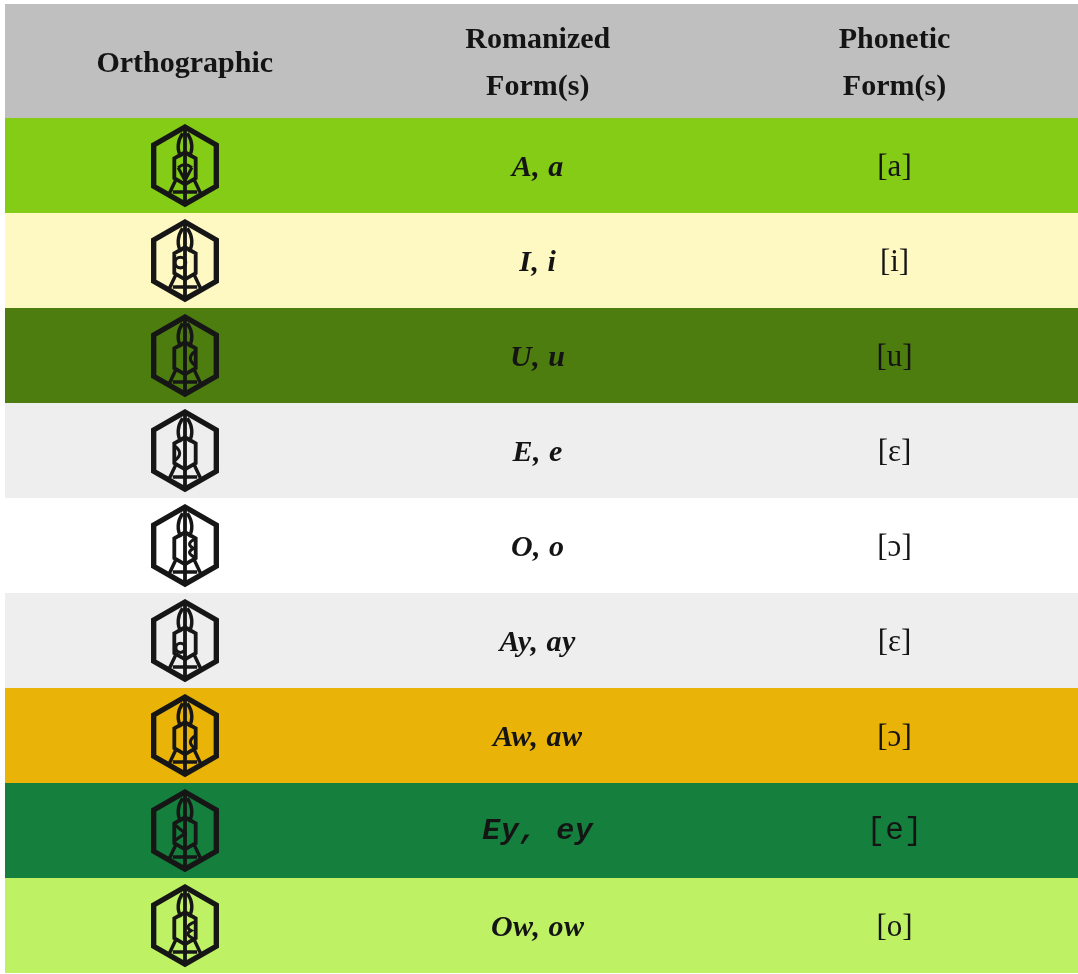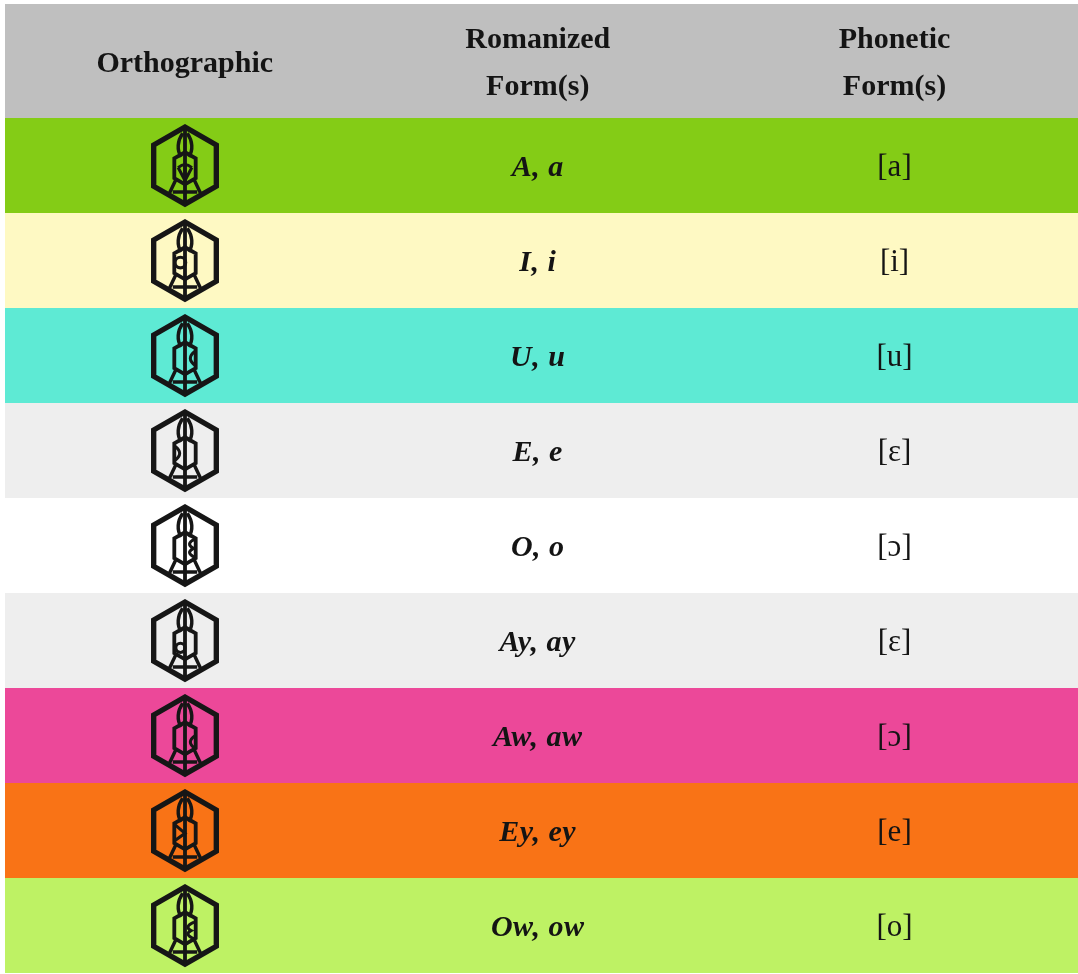--- a/index.html
+++ b/index.html
@@ -97,21 +97,21 @@
             <path d="M47 12 C40 22 39 34 45 43" fill="none" stroke="#161616" stroke-width="4.5"></path>
             <path d="M53 12 C60 22 61 34 55 43" fill="none" stroke="#161616" stroke-width="4.5"></path>
             <path d="M50 37 L64 45 L64 71 L50 79 L36 71 L36 45 Z" fill="none" stroke="#161616" stroke-width="5" stroke-linejoin="miter"></path>
             <path d="M38 73 L29 92 M62 73 L71 92 M34 89 L66 89" fill="none" stroke="#161616" stroke-width="4.5"></path>
             <path d="M51 57 a7 7 0 1 1 -14 0 a7 7 0 1 1 14 0" fill="none" stroke="#161616" stroke-width="4"></path>
           </svg>
         </div>
         <div class="cell romanized">I, i</div>
         <div class="cell phonetic">[i]</div>
       </div>
-      <div class="grid-row data-row" style="background: #5eead4;">
+      <div class="grid-row data-row" style="background: #4d7c0f;">
         <div class="cell">
           <svg class="glyph-svg" width="78" height="84" viewBox="0 0 100 110">
             <path d="M50 4 L91 27.5 L91 81.5 L50 105 L9 81.5 L9 27.5 Z" fill="none" stroke="#161616" stroke-width="7" stroke-linejoin="miter"></path>
             <path d="M50 4 L50 105" fill="none" stroke="#161616" stroke-width="5"></path>
             <path d="M47 12 C40 22 39 34 45 43" fill="none" stroke="#161616" stroke-width="4.5"></path>
             <path d="M53 12 C60 22 61 34 55 43" fill="none" stroke="#161616" stroke-width="4.5"></path>
             <path d="M50 37 L64 45 L64 71 L50 79 L36 71 L36 45 Z" fill="none" stroke="#161616" stroke-width="5" stroke-linejoin="miter"></path>
             <path d="M38 73 L29 92 M62 73 L71 92 M34 89 L66 89" fill="none" stroke="#161616" stroke-width="4.5"></path>
             <path d="M64 48 Q50 58 64 68" fill="none" stroke="#161616" stroke-width="4"></path>
           </svg>
@@ -157,36 +157,36 @@
             <path d="M47 12 C40 22 39 34 45 43" fill="none" stroke="#161616" stroke-width="4.5"></path>
             <path d="M53 12 C60 22 61 34 55 43" fill="none" stroke="#161616" stroke-width="4.5"></path>
             <path d="M50 37 L64 45 L64 71 L50 79 L36 71 L36 45 Z" fill="none" stroke="#161616" stroke-width="5" stroke-linejoin="miter"></path>
             <path d="M38 73 L29 92 M62 73 L71 92 M34 89 L66 89" fill="none" stroke="#161616" stroke-width="4.5"></path>
             <path d="M50 64 a6 6 0 1 1 -12 0 a6 6 0 1 1 12 0" fill="none" stroke="#161616" stroke-width="4"></path>
           </svg>
         </div>
         <div class="cell romanized">Ay, ay</div>
         <div class="cell phonetic">[ɛ]</div>
       </div>
-      <div class="grid-row data-row" style="background: #ec4899; text-align: center;">
+      <div class="grid-row data-row" style="background: #eab308; text-align: center;">
         <div class="cell">
           <svg class="glyph-svg" width="78" height="84" viewBox="0 0 100 110">
             <path d="M50 4 L91 27.5 L91 81.5 L50 105 L9 81.5 L9 27.5 Z" fill="none" stroke="#161616" stroke-width="7" stroke-linejoin="miter"></path>
             <path d="M50 4 L50 105" fill="none" stroke="#161616" stroke-width="5"></path>
             <path d="M47 12 C40 22 39 34 45 43" fill="none" stroke="#161616" stroke-width="4.5"></path>
             <path d="M53 12 C60 22 61 34 55 43" fill="none" stroke="#161616" stroke-width="4.5"></path>
             <path d="M50 37 L64 45 L64 71 L50 79 L36 71 L36 45 Z" fill="none" stroke="#161616" stroke-width="5" stroke-linejoin="miter"></path>
             <path d="M38 73 L29 92 M62 73 L71 92 M34 89 L66 89" fill="none" stroke="#161616" stroke-width="4.5"></path>
             <path d="M64 54 Q50 63 64 72" fill="none" stroke="#161616" stroke-width="4"></path>
           </svg>
         </div>
         <div class="cell romanized">Aw, aw</div>
         <div class="cell phonetic">[ɔ]</div>
       </div>
-      <div class="grid-row data-row" style="background: #f97316;">
+      <div class="grid-row data-row" style="background: #15803d; font-family: Liberation Mono, monospace;">
         <div class="cell">
           <svg class="glyph-svg" width="78" height="84" viewBox="0 0 100 110">
             <path d="M50 4 L91 27.5 L91 81.5 L50 105 L9 81.5 L9 27.5 Z" fill="none" stroke="#161616" stroke-width="7" stroke-linejoin="miter"></path>
             <path d="M50 4 L50 105" fill="none" stroke="#161616" stroke-width="5"></path>
             <path d="M47 12 C40 22 39 34 45 43" fill="none" stroke="#161616" stroke-width="4.5"></path>
             <path d="M53 12 C60 22 61 34 55 43" fill="none" stroke="#161616" stroke-width="4.5"></path>
             <path d="M50 37 L64 45 L64 71 L50 79 L36 71 L36 45 Z" fill="none" stroke="#161616" stroke-width="5" stroke-linejoin="miter"></path>
             <path d="M38 73 L29 92 M62 73 L71 92 M34 89 L66 89" fill="none" stroke="#161616" stroke-width="4.5"></path>
             <path d="M36 46 L50 58 L36 68" fill="none" stroke="#161616" stroke-width="4"></path>
           </svg>

